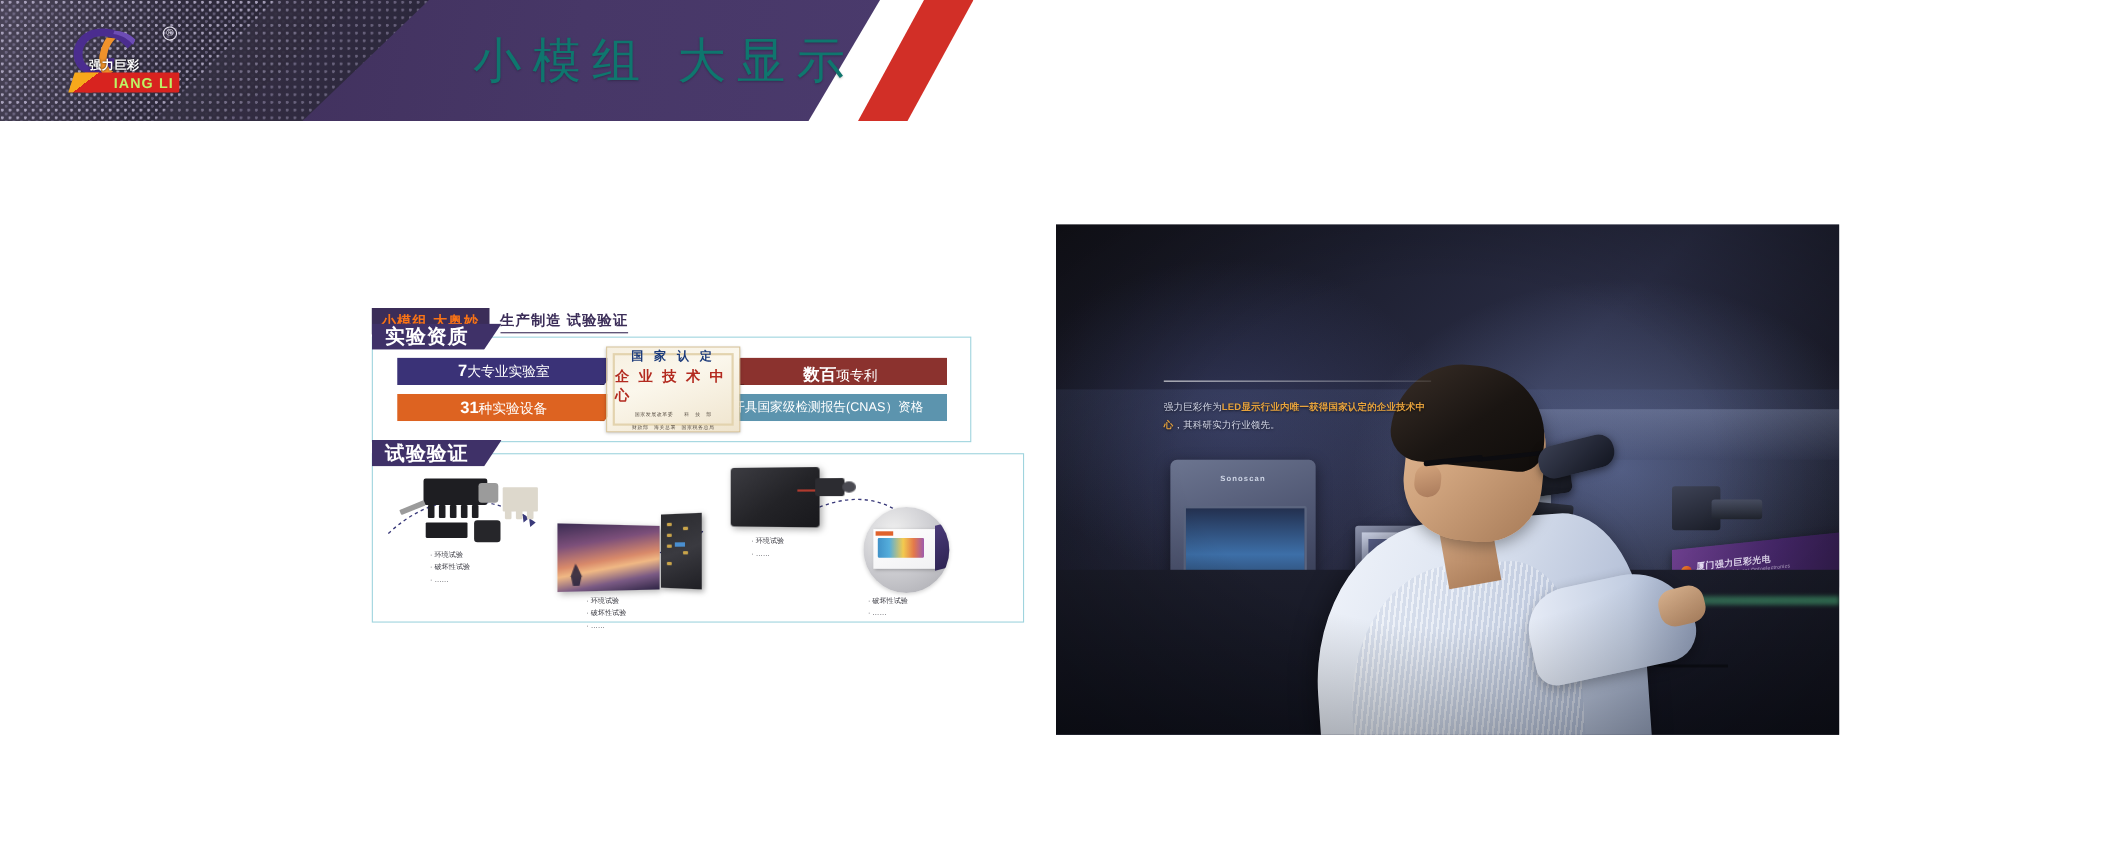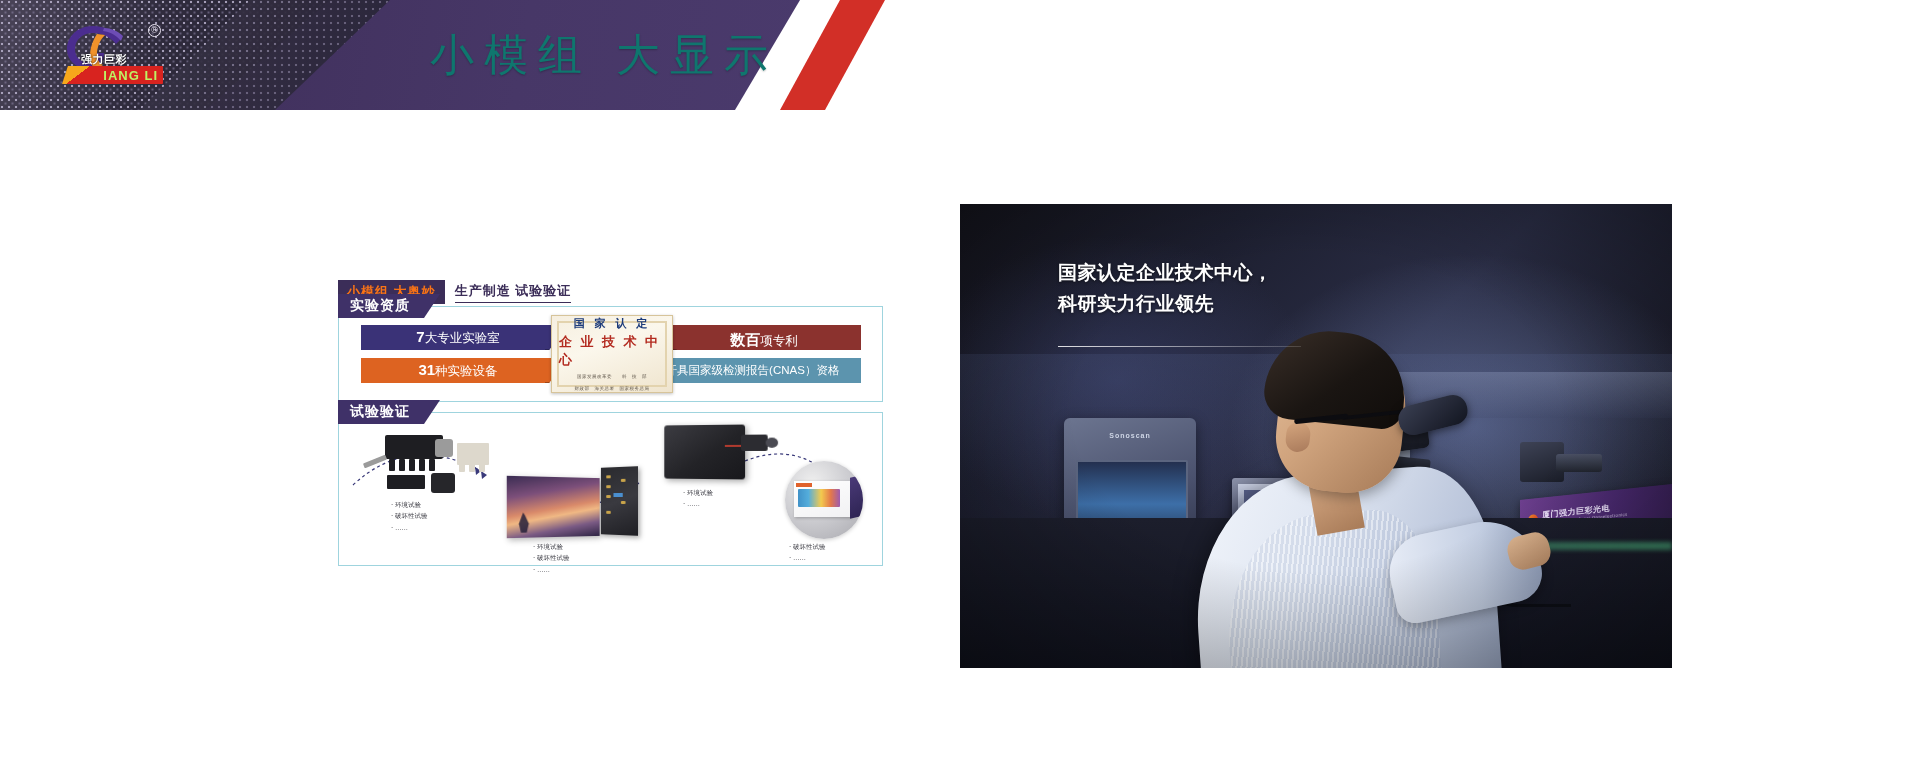--- a/index.html
+++ b/index.html
@@ -96,25 +96,25 @@
   }
   .card-head .sub{
     color:#3b2d58;font-size:13px;font-weight:bold;letter-spacing:1px;
     border-bottom:1.5px solid #3b2d58;padding-bottom:2px;white-space:nowrap;
   }
 
   .panel{
     position:absolute;left:0;border:1px solid #9fd4de;background:#ffffff;
   }
   #panel-qual{top:26px;width:543px;height:94px;}
-  #panel-test{top:132px;width:543px;height:152px;}
+  #panel-test{top:132px;width:543px;height:152px;padding-left:48px;}
 
   .panel-tab{
     position:absolute;left:-1px;top:-13px;height:24px;
-    background:#3f3168;color:#ffffff;font-size:14px;font-weight:bold;
+    background:#3f3168;color:#ffffff;font-size:18px;font-weight:bold;
     letter-spacing:1px;display:flex;align-items:center;
     padding:0 22px 0 12px;white-space:nowrap;
     clip-path:polygon(0 0,100% 0,calc(100% - 16px) 100%,0 100%);
     padding-right:30px;
   }
 
   
   .chev{
     position:absolute;height:25px;display:flex;align-items:center;
     color:#ffffff;font-size:12.5px;white-space:nowrap;
@@ -650,18 +650,17 @@
   <div class="sc hand"></div>
   <div class="sc neck"></div>
   <div class="sc head"></div>
   <div class="sc hair"></div>
   <div class="sc ear"></div>
   <div class="sc glasses"></div>
   <div class="sc eyepiece"></div>
 
   <div class="vignette"></div>
 
-  <div class="ph-head">
-    <div>国家认定企业技术中心，</div>
-    <div>科研实力行业领先</div>
-  </div>
   <div class="ph-rule"></div>
+  <div class="ph-body">
+    <span>强力巨彩作为</span><span class="hl">LED显示行业内唯一获得国家认定的企业技术中心</span><span>，其科研实力行业领先。</span>
+  </div>
 </div>
 
 </body></html>

